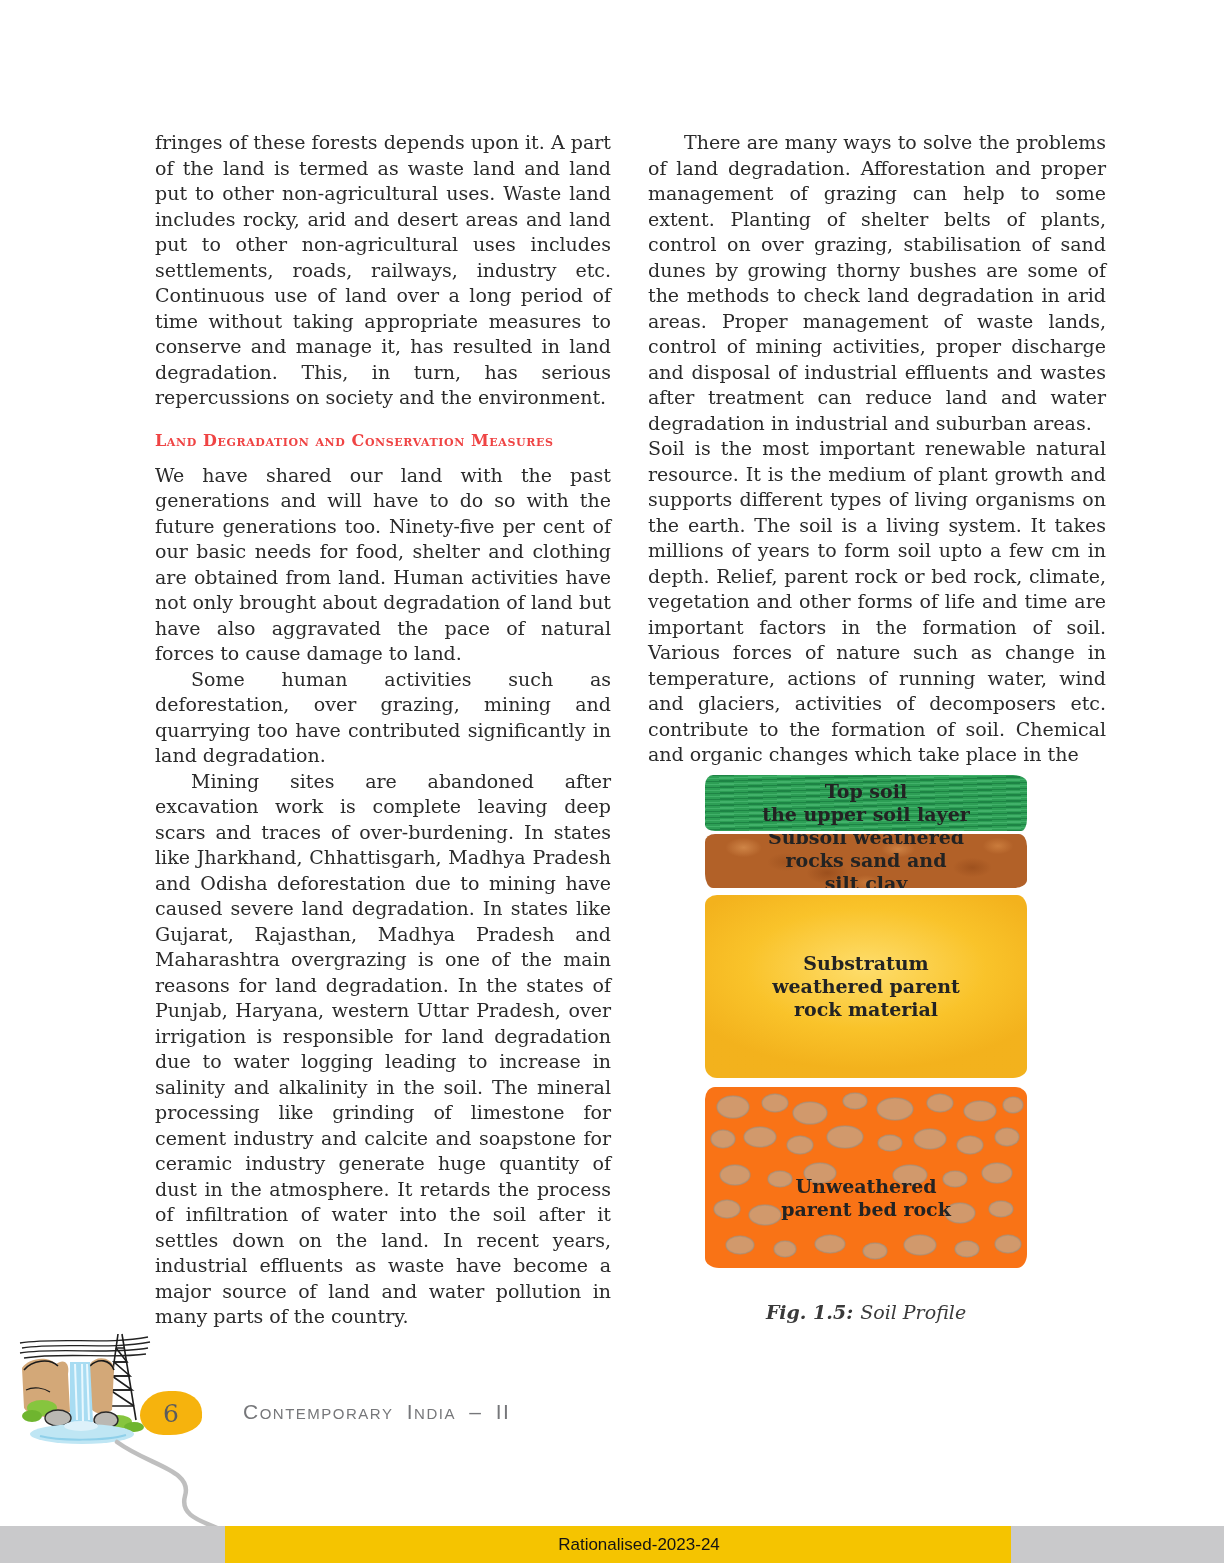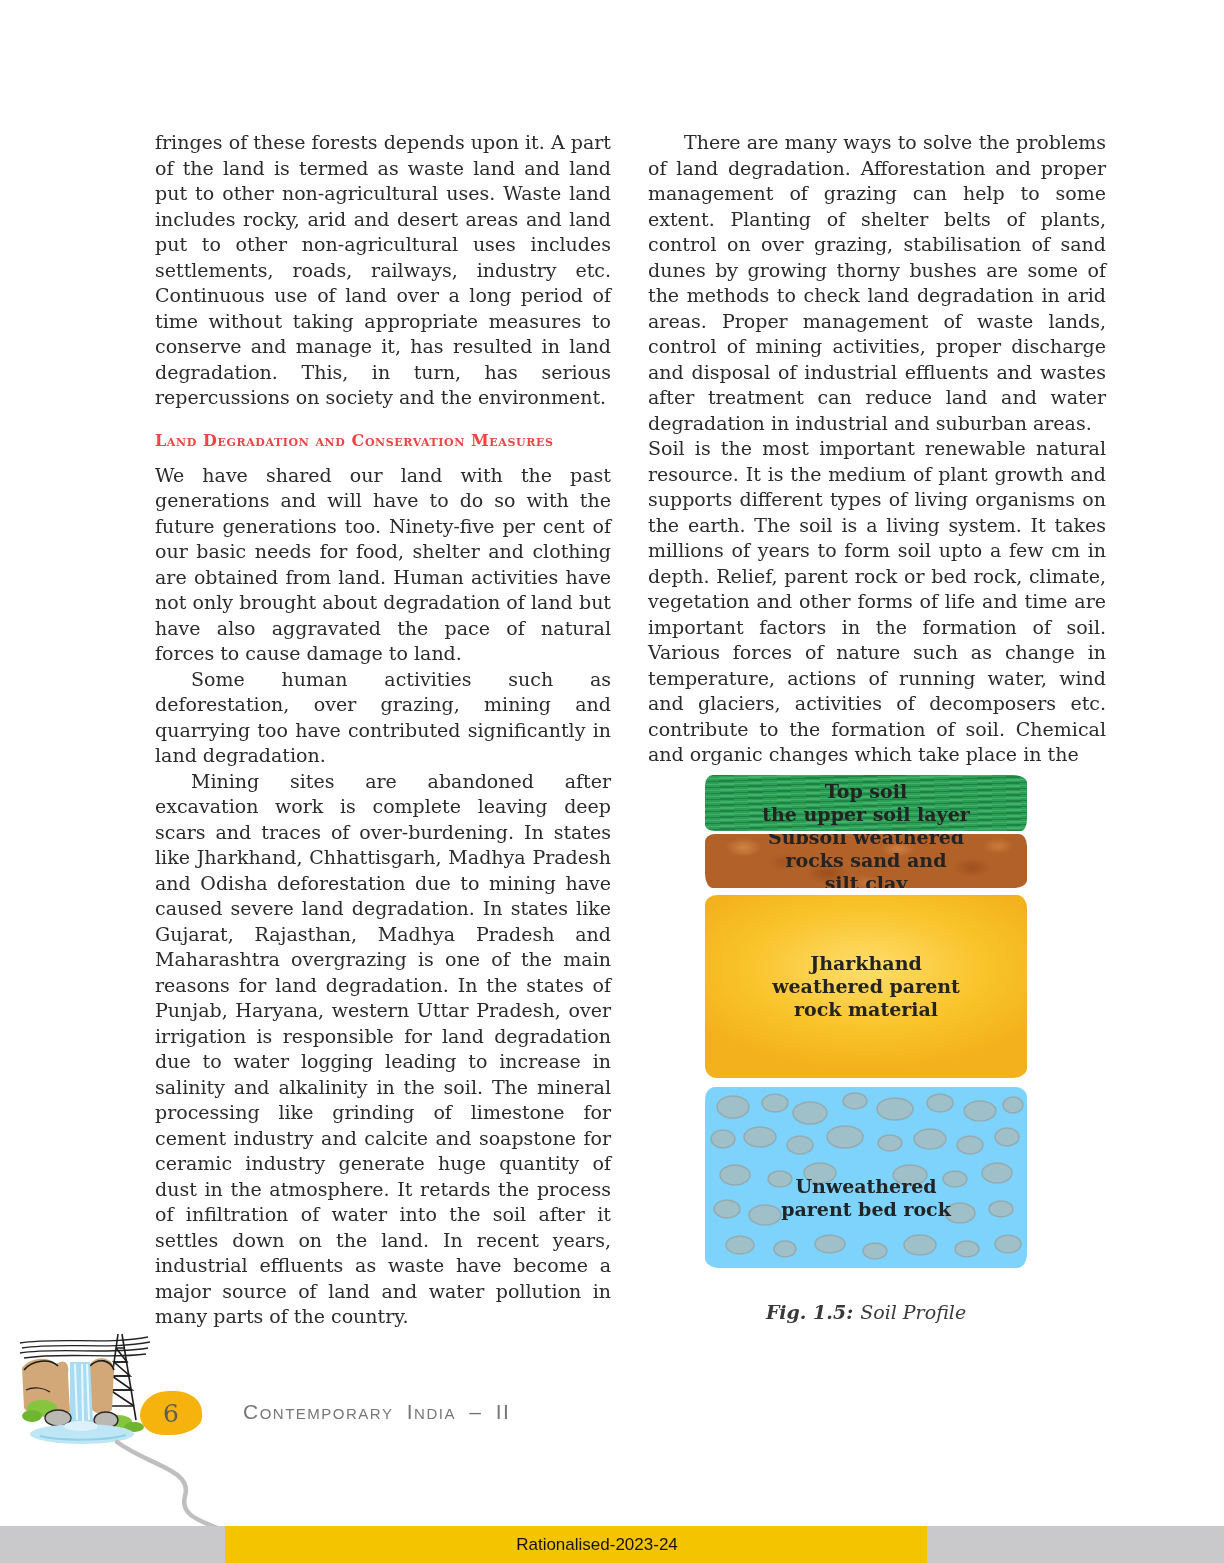--- a/index.html
+++ b/index.html
@@ -122,21 +122,21 @@
     word-spacing: 6px;
     color: #76777a;
   }
   
   .footer-strip {
     position: absolute; left: 0; bottom: 0;
     width: 100%; height: 37px;
     display: flex;
   }
   .fs-gray-left  { width: 225px; background: #c9c9cb; }
-  .fs-yellow     { width: 702px; background: #f5c400;
+  .fs-yellow     { width: 786px; background: #f5c400;
                    display: flex; align-items: center; justify-content: center; padding-left: 42px; }
   .fs-gray-right { flex: 1; background: #c9c9cb; }
   .fs-text {
     font-family: "Liberation Sans", sans-serif;
     font-size: 17px;
     color: #141414;
   }
 </style>
 </head>
 <body>
@@ -159,25 +159,25 @@
       <div class="layer layer-topsoil" style="background-color: rgb(45, 158, 85);">
         <span class="layer-label">Top soil
 the upper soil layer</span>
       </div>
       <div class="layer layer-subsoil" style="background-color: rgb(178, 97, 40);">
         <span class="layer-label">Subsoil weathered
 rocks sand and
 silt clay</span>
       </div>
       <div class="layer layer-substratum" style="background-color: rgb(249, 195, 42);">
-        <span class="layer-label">Jharkhand
+        <span class="layer-label">Substratum
 weathered parent
 rock material</span>
       </div>
-      <div class="layer layer-bedrock" style="background-color: #7dd3fc;">
+      <div class="layer layer-bedrock" style="background-color: #f97316;">
         <svg class="stones-svg" viewBox="0 0 322 181" preserveAspectRatio="none">
           <g fill="#b6b2a6" fill-opacity="0.6" stroke="#97938a" stroke-opacity="0.55" stroke-width="1.5">
             <ellipse cx="28" cy="20" rx="16" ry="11"></ellipse>
               <ellipse cx="70" cy="16" rx="13" ry="9"></ellipse>
             <ellipse cx="105" cy="26" rx="17" ry="11"></ellipse>
               <ellipse cx="150" cy="14" rx="12" ry="8"></ellipse>
             <ellipse cx="190" cy="22" rx="18" ry="11"></ellipse>
               <ellipse cx="235" cy="16" rx="13" ry="9"></ellipse>
             <ellipse cx="275" cy="24" rx="16" ry="10"></ellipse>
               <ellipse cx="308" cy="18" rx="10" ry="8"></ellipse>

